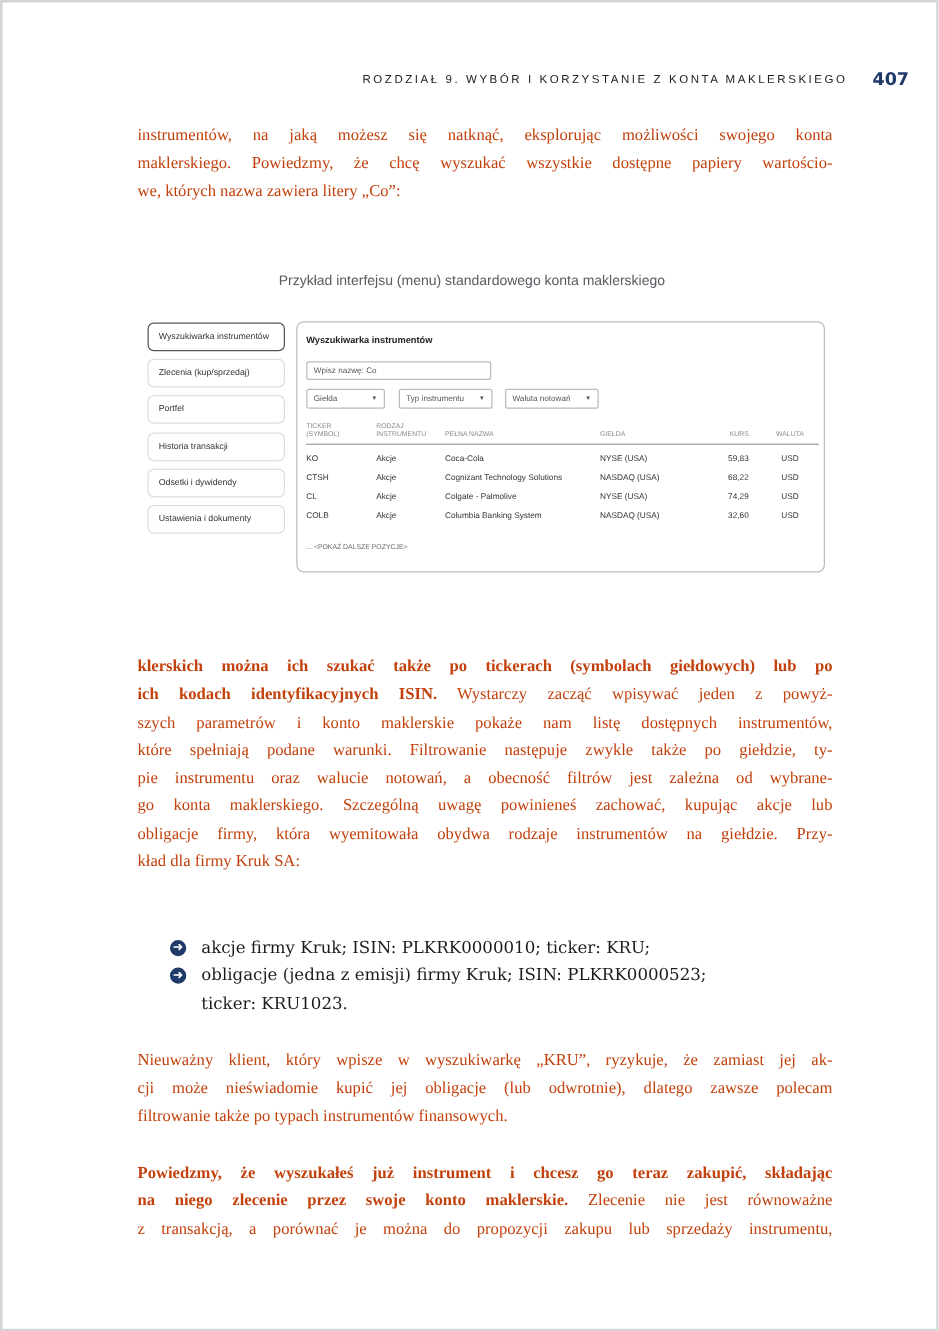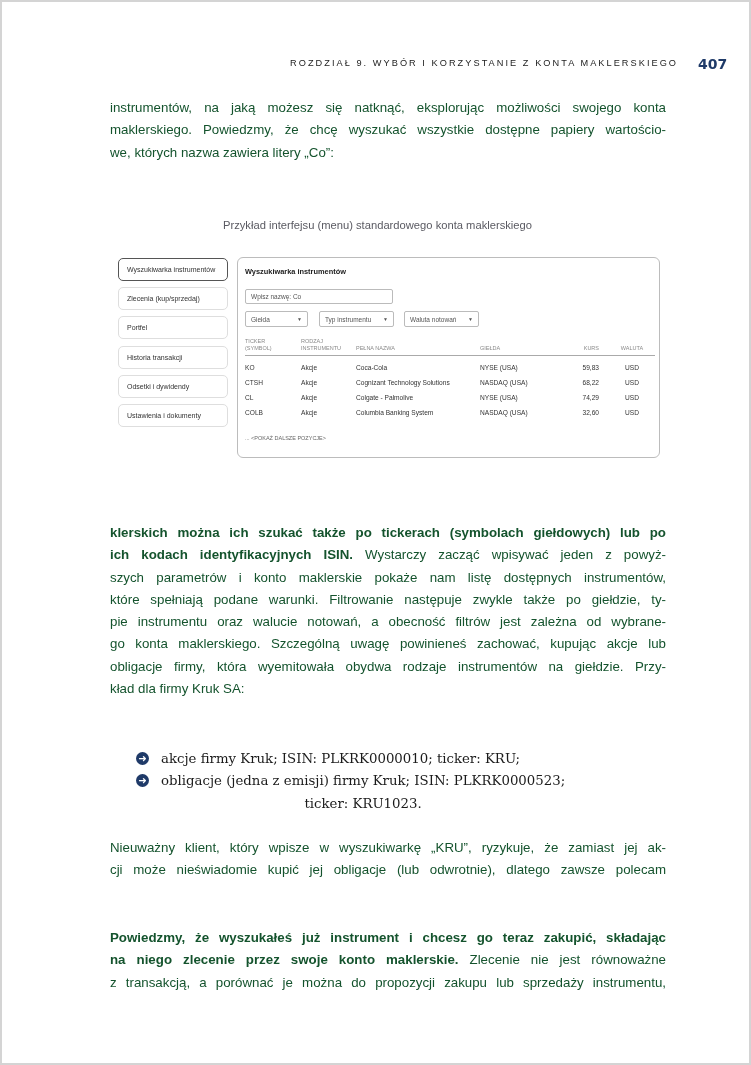--- a/index.html
+++ b/index.html
@@ -12,22 +12,22 @@
     position: absolute; top: 56px; left: 288px;
     font-family: Liberation Sans, sans-serif; font-size: 9.2px; letter-spacing: 2.05px;
     color: #222; font-weight: 500;
   }
   .page-num {
     position: absolute; top: 54px; left: 696px;
     font-family: "DejaVu Sans", sans-serif; font-size: 14px; font-weight: bold;
     color: #1f3a68;
   }
   .body-text {
-    font-family: Liberation Sans, sans-serif; font-size: 13.3px; line-height: 22.3px;
-    color: #14532d; text-align: justify; margin: 0;
+    font-family: Liberation Serif, serif; font-size: 13.3px; line-height: 22.3px;
+    color: #c2410c; text-align: justify; margin: 0;
   }
   .p1 { position: absolute; left: 108px; top: 95px; width: 556px; }
   .p2 { position: absolute; left: 108px; top: 520px; width: 556px; }
   .p3 { position: absolute; left: 108px; top: 835px; width: 556px; }
   .p4 { position: absolute; left: 108px; top: 925px; width: 556px; }
   .line { display: block; white-space: nowrap; text-align-last: justify; }
   .line.last { text-align-last: left; }
   b { font-weight: bold; }
 
   .figure-caption {
@@ -90,21 +90,21 @@
 
   
   .bullets { position: absolute; left: 134px; top: 746px; width: 530px; }
   .bullet { display: flex; align-items: flex-start; }
   .bullet-icon {
     width: 13px; height: 13px; border-radius: 50%; background: #1f3a68;
     color: #fff; font-size: 10px; line-height: 13px; text-align: center;
     margin-top: 4px; margin-right: 12px; flex: 0 0 13px;
     font-family: "DejaVu Sans", sans-serif; font-weight: bold;
   }
-  .bullet-text { font-family: "DejaVu Serif", serif; font-size: 13.3px; line-height: 22.3px; color: #1b1b1b; text-align: center; }
+  .bullet-text { font-family: "DejaVu Serif", serif; font-size: 13.3px; line-height: 22.3px; color: #1b1b1b; }
 </style>
 </head>
 <body>
 
 <div class="page">
 
   <div class="running-head">ROZDZIAŁ 9. WYBÓR I KORZYSTANIE Z KONTA MAKLERSKIEGO</div>
   <div class="page-num">407</div>
 
   <p class="body-text p1">
@@ -217,20 +217,21 @@
     </div>
     <div class="bullet">
       <span class="bullet-icon">➜</span>
       <span class="bullet-text"><span>obligacje (jedna z emisji) firmy Kruk; ISIN: PLKRK0000523;</span><br><span>ticker: KRU1023.</span></span>
     </div>
   </div>
 
   <p class="body-text p3">
     <span class="line">Nieuważny klient, który wpisze w wyszukiwarkę „KRU”, ryzykuje, że zamiast jej ak-</span>
     <span class="line">cji może nieświadomie kupić jej obligacje (lub odwrotnie), dlatego zawsze polecam</span>
+    <span class="line last">filtrowanie także po typach instrumentów finansowych.</span>
   </p>
 
   <p class="body-text p4">
     <span class="line"><b>Powiedzmy, że wyszukałeś już instrument i chcesz go teraz zakupić, składając</b></span>
     <span class="line"><b>na niego zlecenie przez swoje konto maklerskie.</b><span> Zlecenie nie jest równoważne</span></span>
     <span class="line">z transakcją, a porównać je można do propozycji zakupu lub sprzedaży instrumentu,</span>
   </p>
 
 </div>
 

